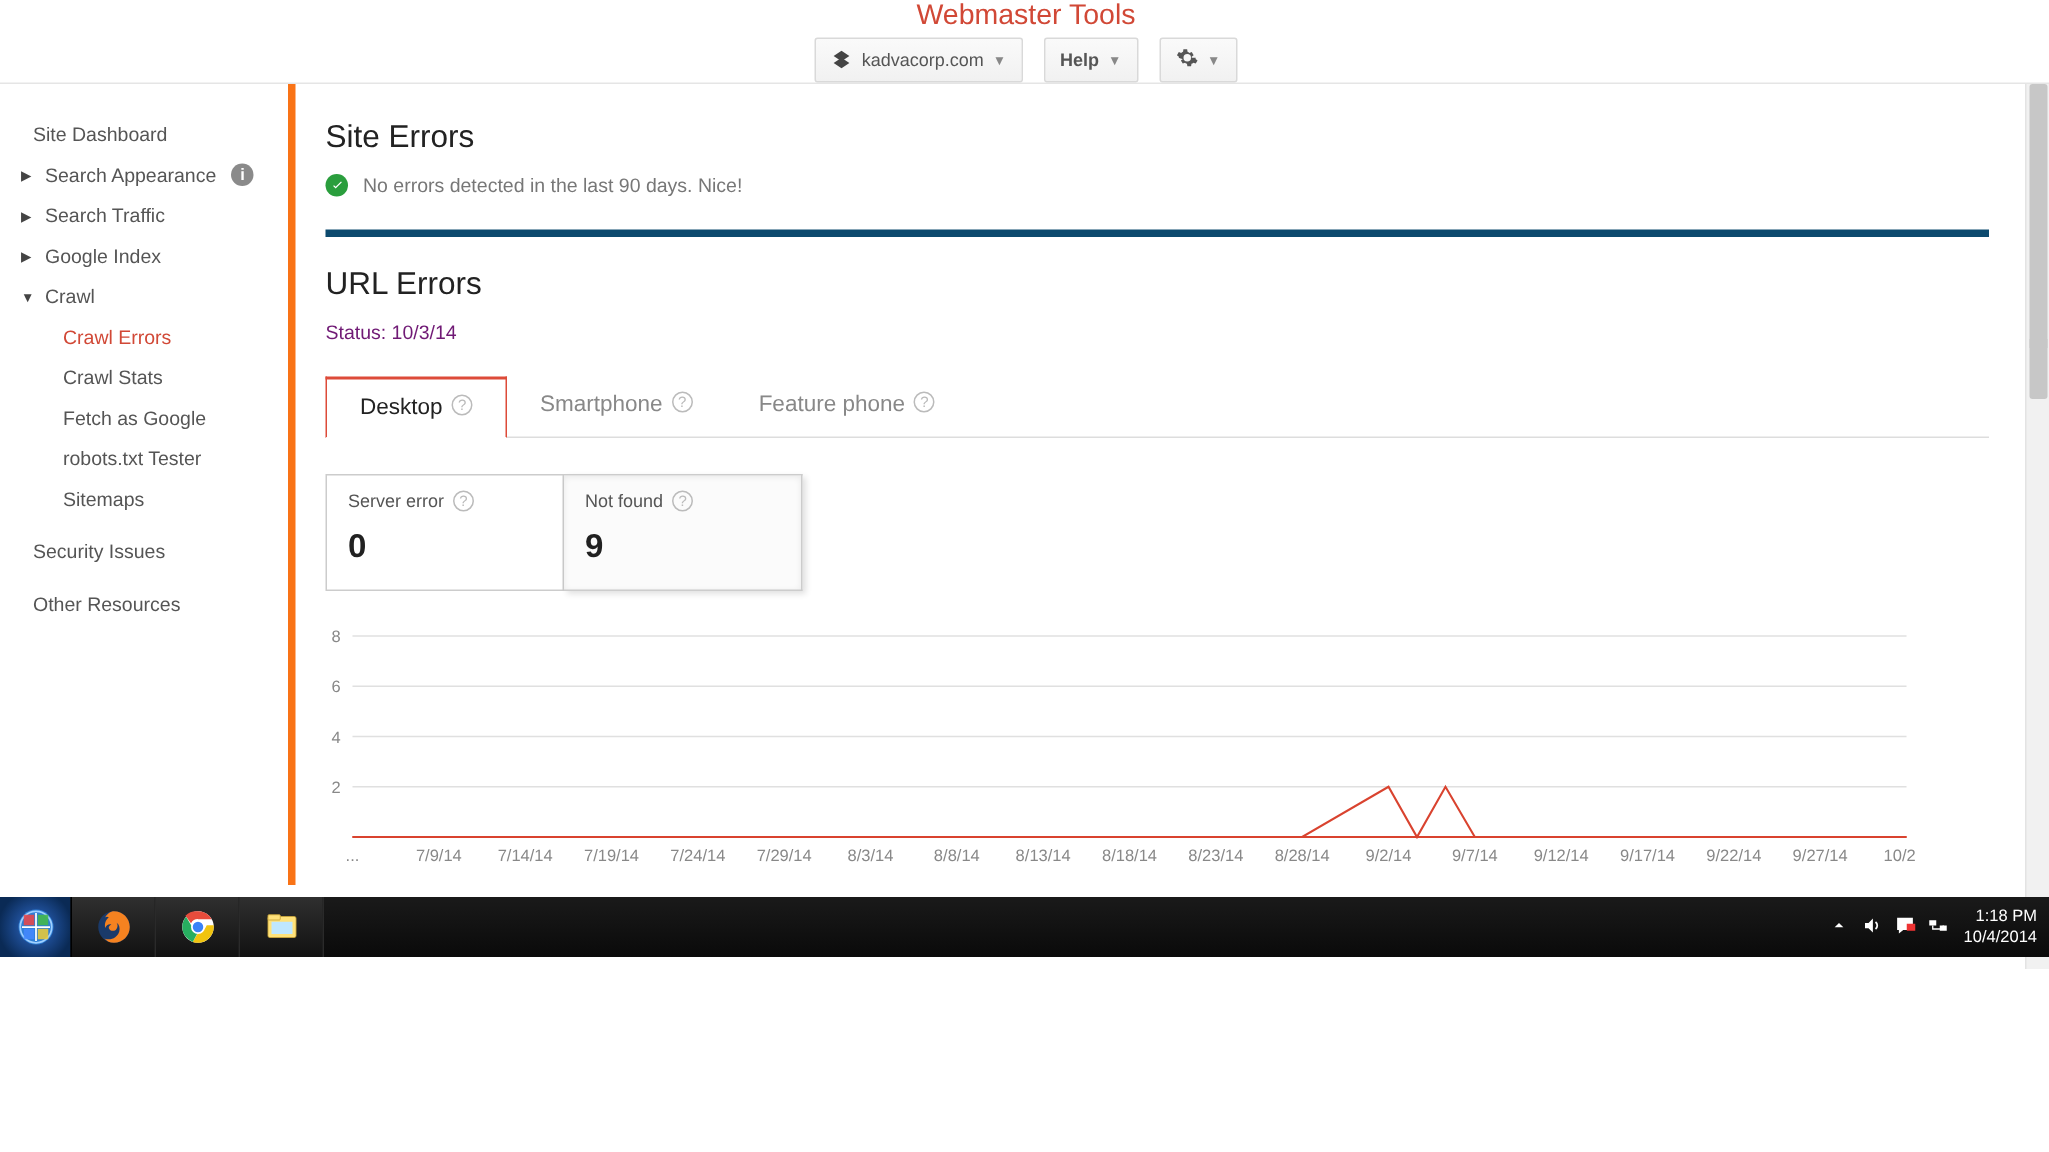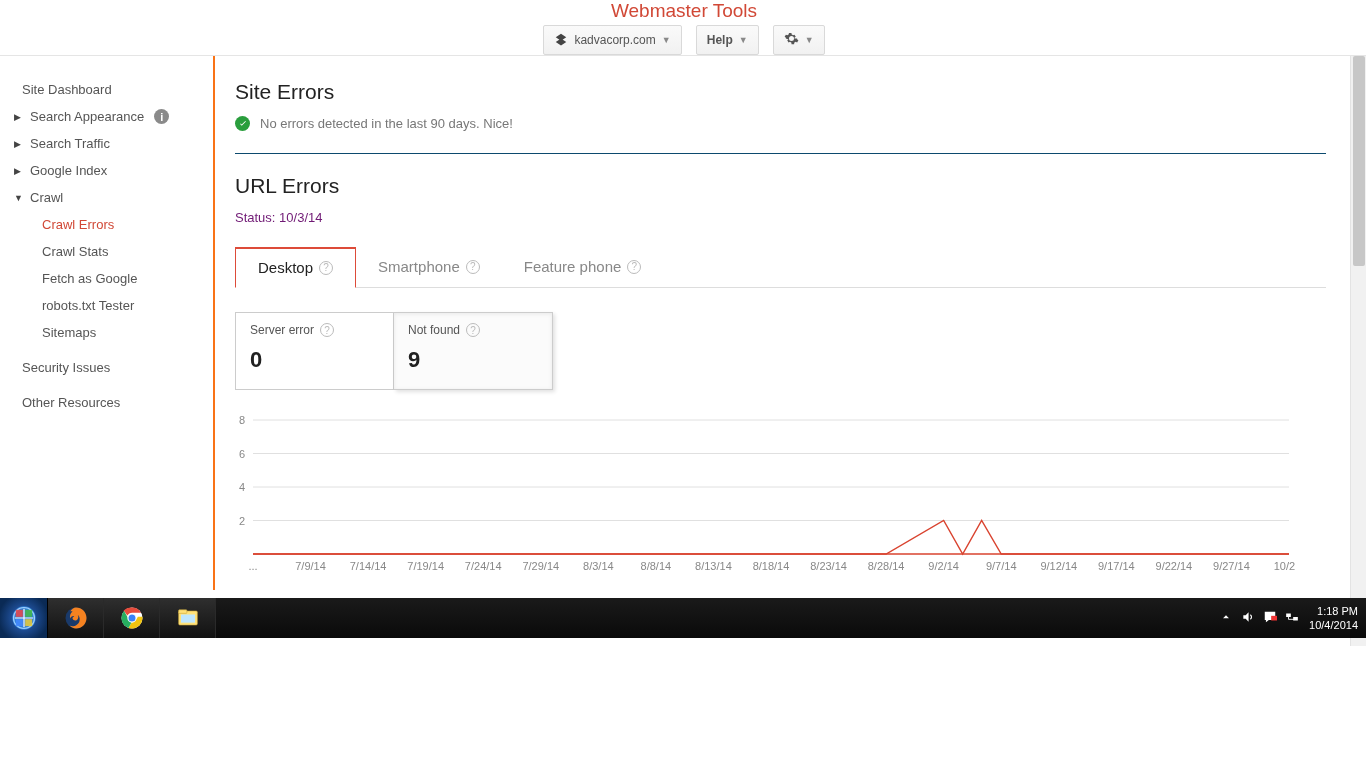--- a/index.html
+++ b/index.html
@@ -46,22 +46,22 @@
   .gear-icon svg{ width:15px; height:15px; fill:#555; }
   .site-icon svg{ width:14px; height:14px; fill:#444; }
   .help-weight { font-weight: bold; }
   
   .main {
     display:flex;
     height: 534px;
     position: relative;
   }
   .sidebar {
-    width: 215px;
-    border-right: 2px solid #f97316;
+    width: 197px;
+    border-right: 5px solid #f97316;
     padding-top: 20px;
   }
   .sidebar a{
     display:flex;
     align-items:center;
     gap:6px;
     text-decoration:none;
     color:#555;
     font-size:13px;
     padding: 6px 0 6px 30px;
@@ -83,39 +83,39 @@
     flex:1;
     padding: 24px 40px 0 20px;
   }
   h2.section-title{
     font-size:21px; font-weight:400; color:#222;
     margin-bottom:12px;
   }
   .site-errors-row{
     display:flex; align-items:center; gap:10px;
     padding-bottom:22px;
-    border-bottom:1px solid #0c4a6e;
+    border-bottom:5px solid #0c4a6e;
     margin-bottom:20px;
     text-align:center;
   }
   .check-icon{
     width:15px; height:15px;
     background:#2a9e3d; border-radius:50%;
     display:flex; align-items:center; justify-content:center;
   }
   .check-icon svg{ width:10px; height:10px; fill:#fff; }
   .muted{ color:#777; font-size:13px; }
   .status-line{ color:#701a75; font-size:13px; margin:8px 0 22px 0;}
 
   
   .tabs{ display:flex; border-bottom:1px solid #ddd; margin-bottom:24px;}
   .tab{
     padding:10px 22px 11px 22px;
     font-size:15px; color:#888;
-    display:flex; gap:6px; align-items:center;
+    display:flex; gap:6px; align-items:flex-start;
     cursor:pointer;
     position:relative;
   }
   .tab.active{
     color:#222;
     border:1px solid #dd4b39;
     border-bottom:1px solid #fff;
     margin-bottom:-1px;
     border-top-width:2px;
     background:#fff;

